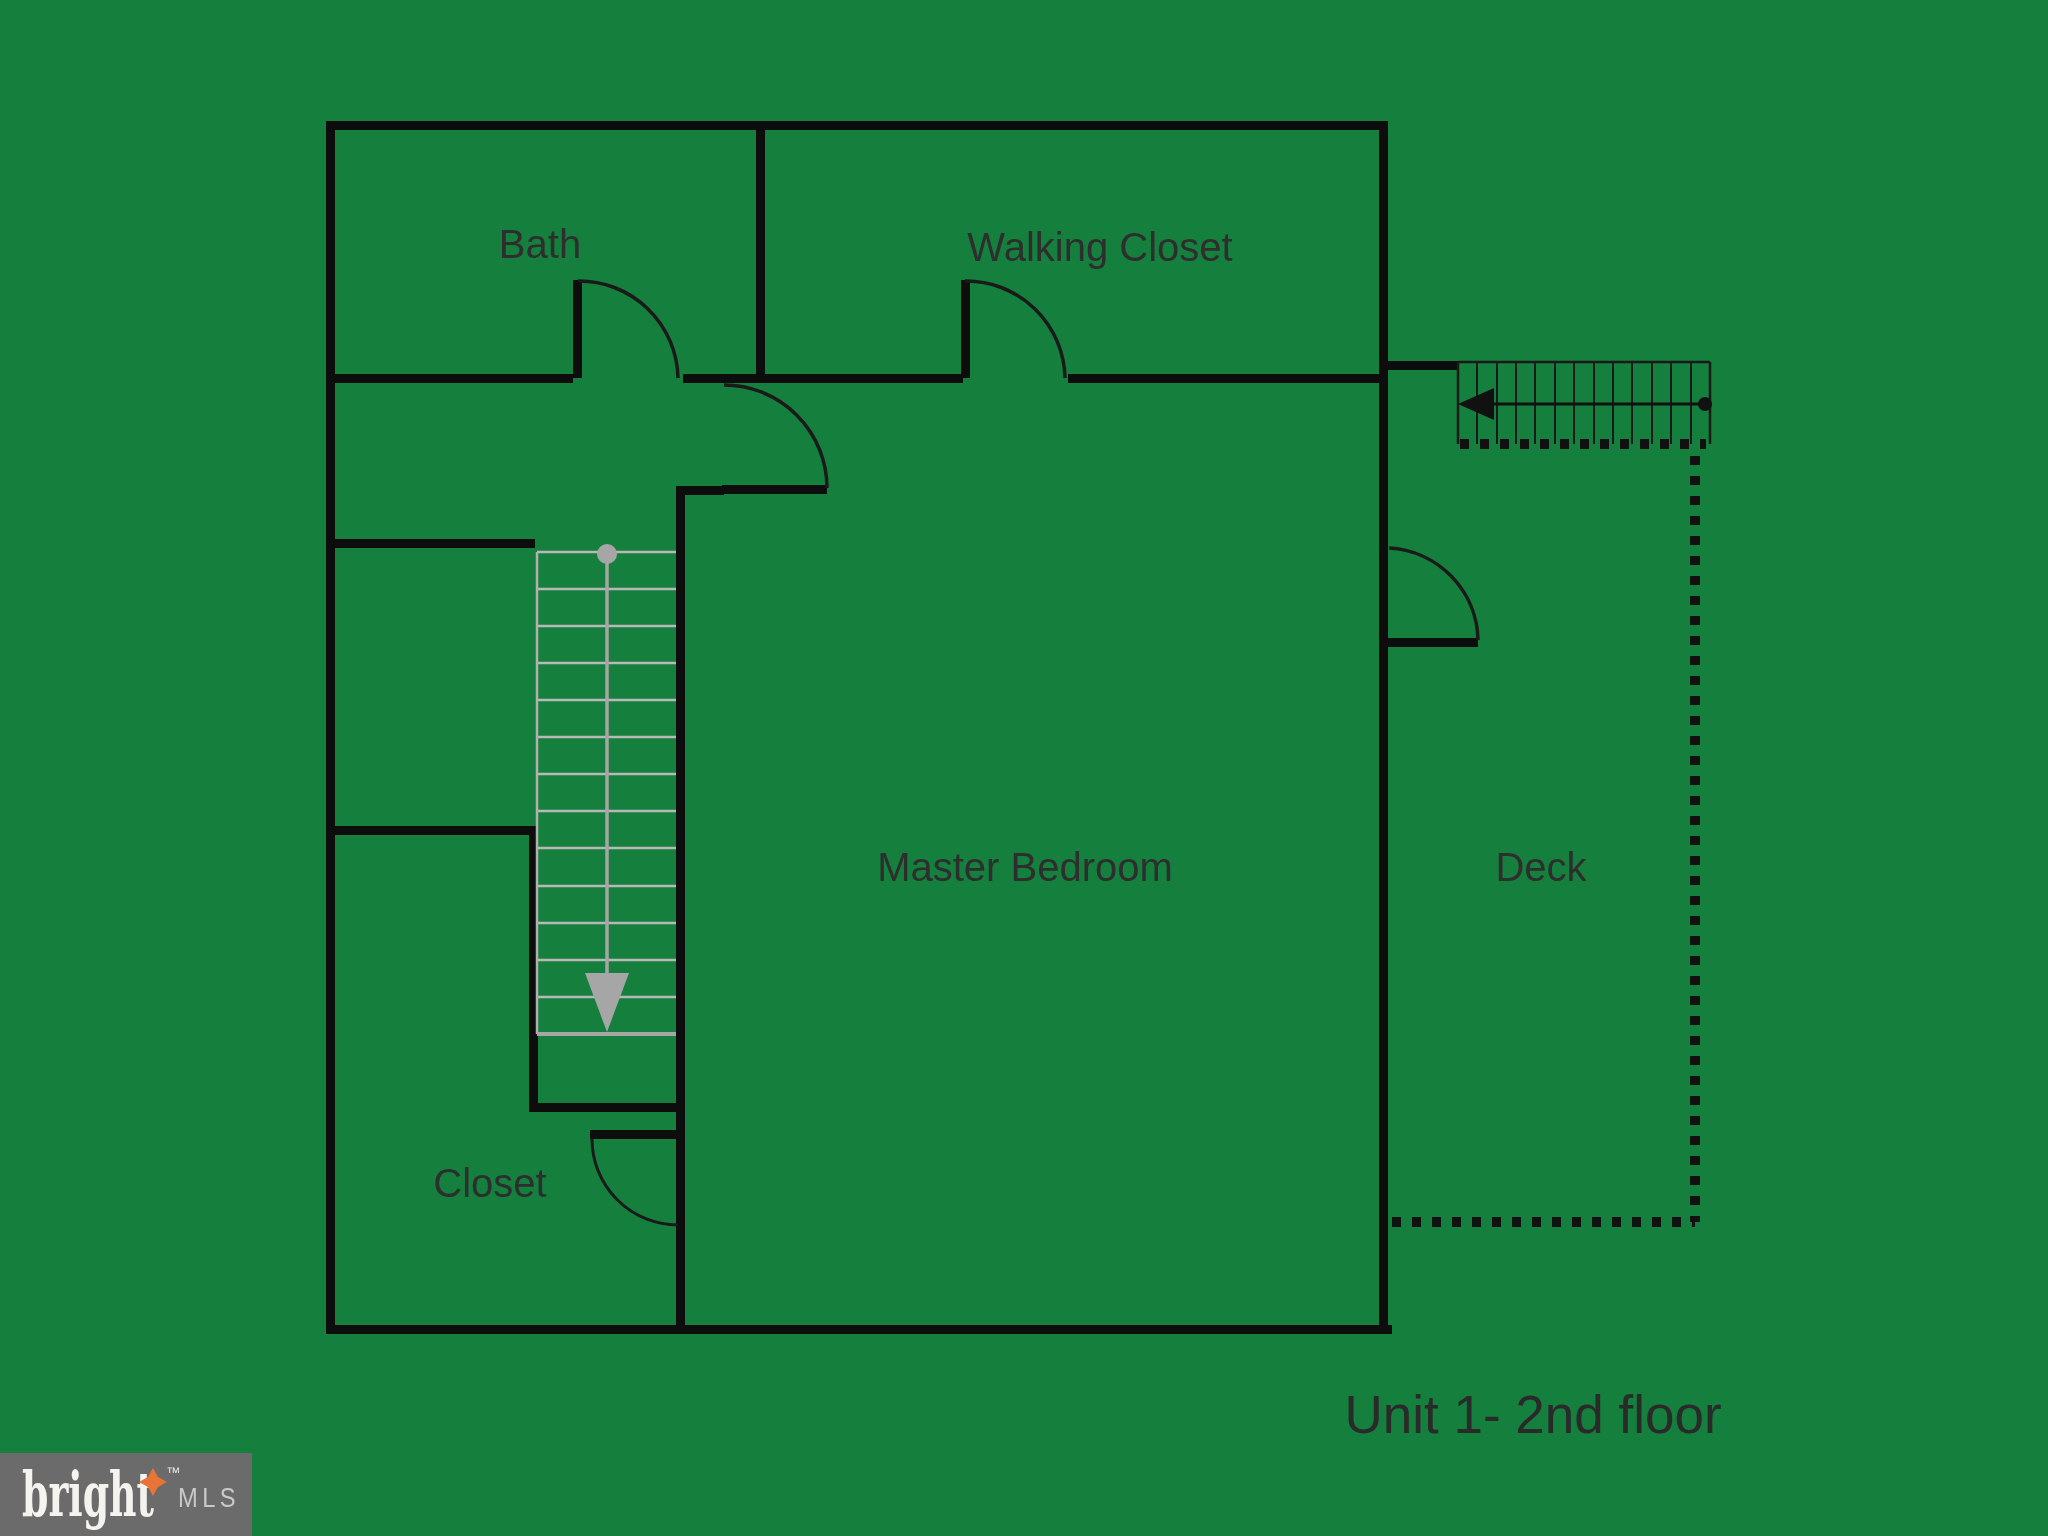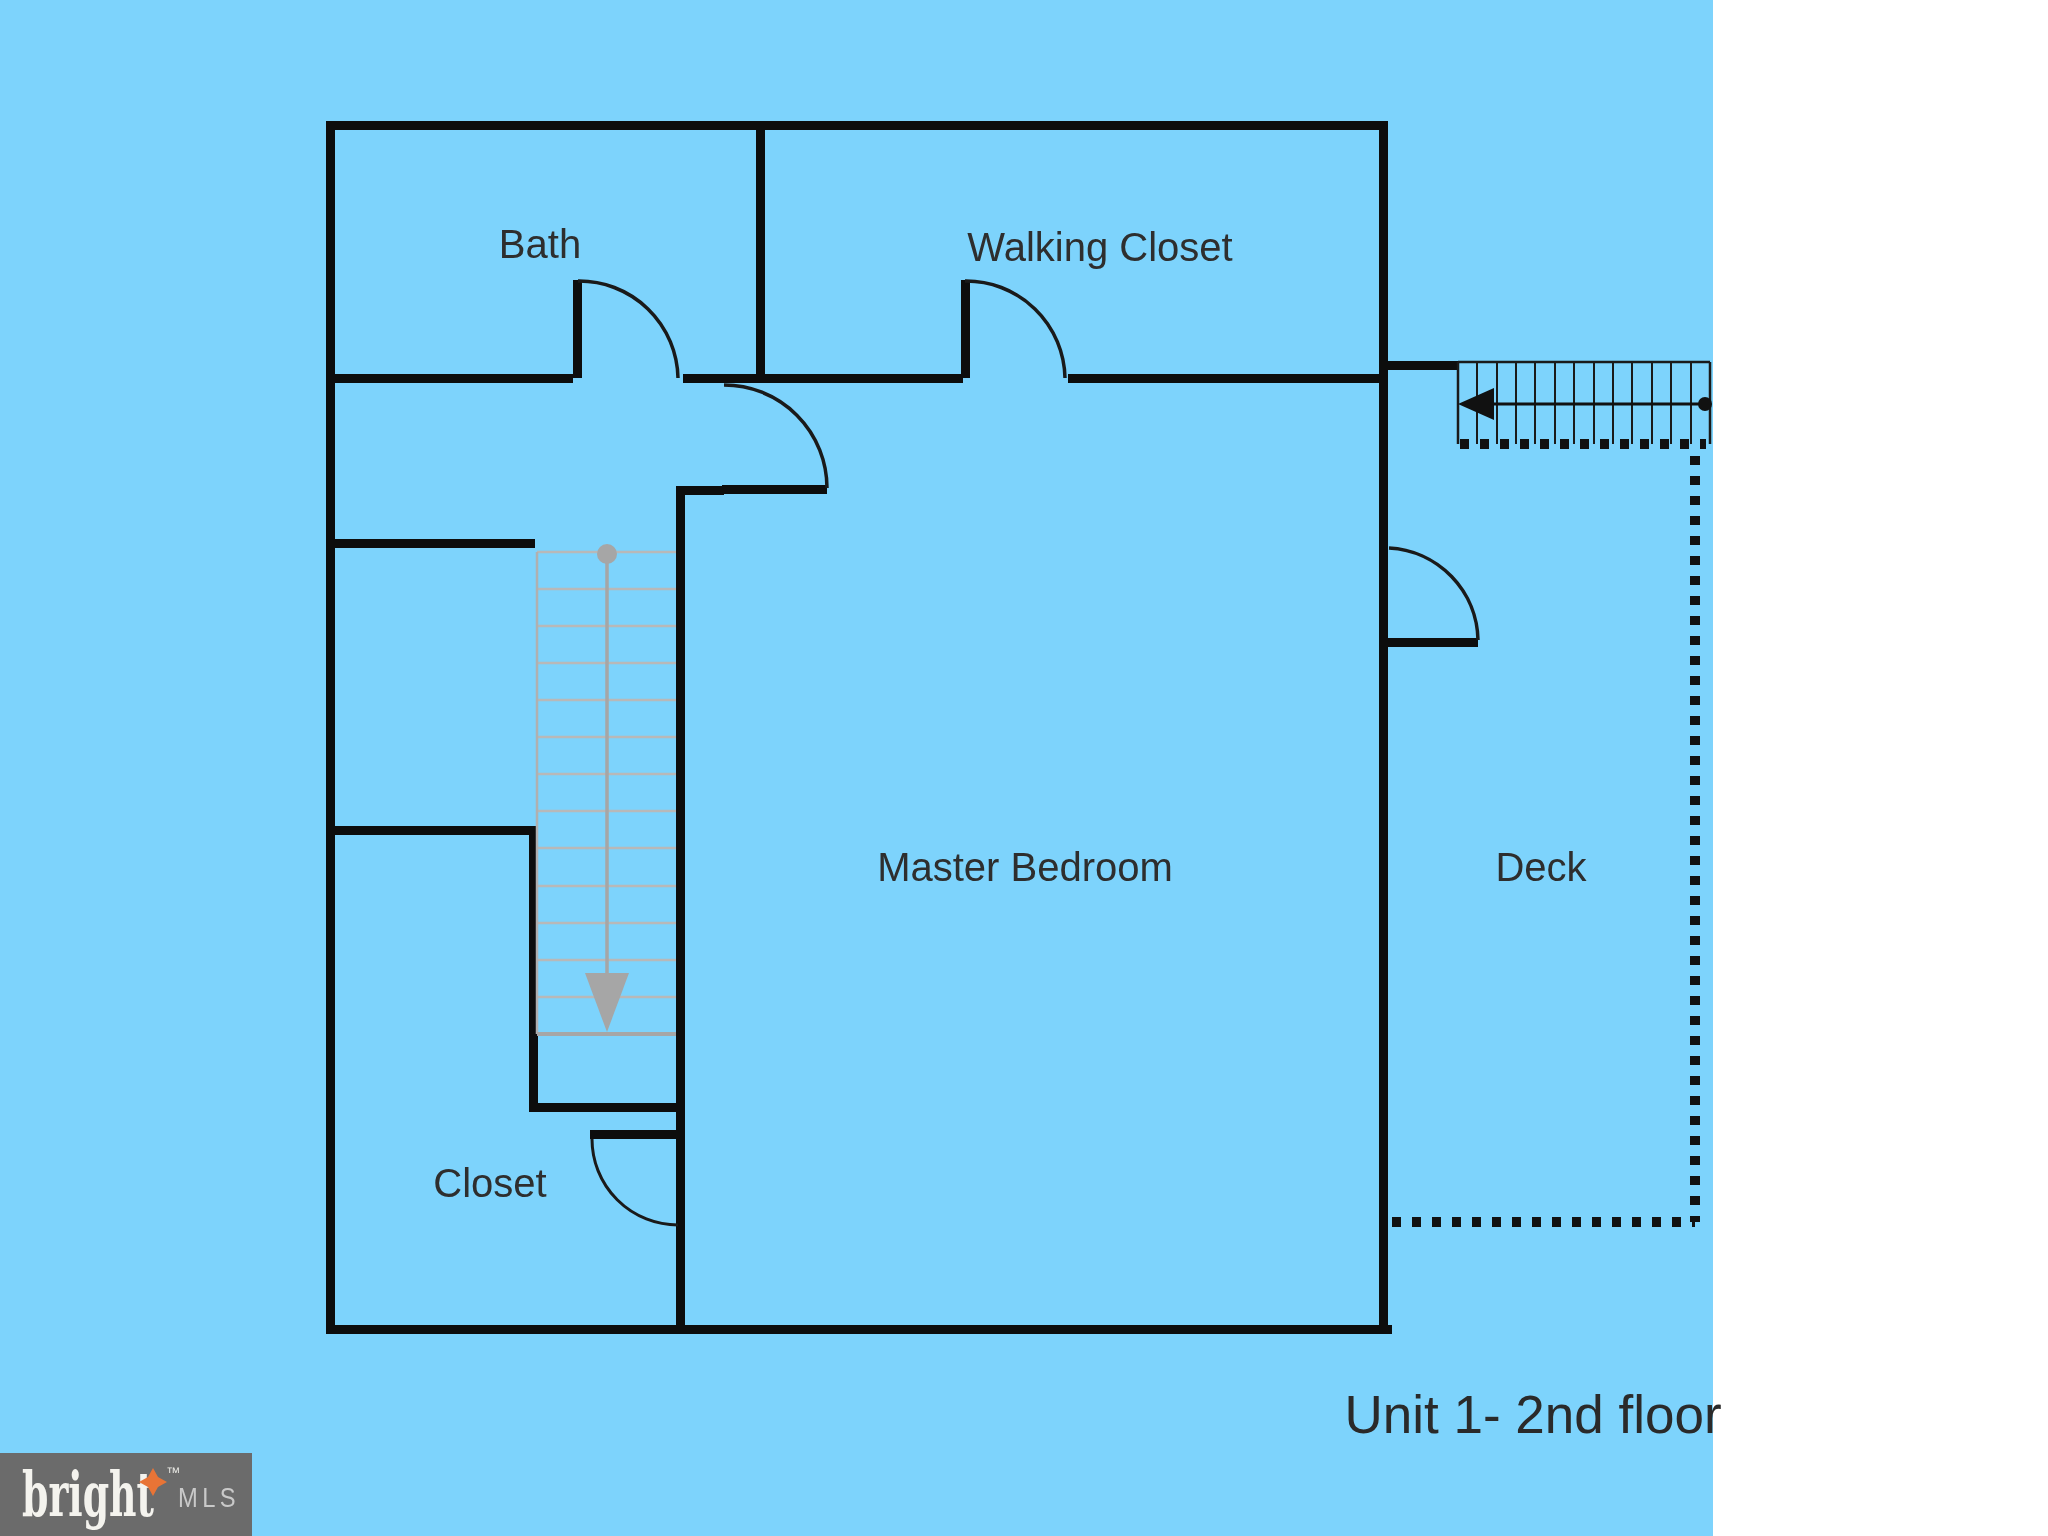--- a/index.html
+++ b/index.html
@@ -1,16 +1,16 @@
 <!DOCTYPE html>
 <html><head>
 <meta charset="utf-8">
 <style>
   html,body{margin:0;padding:0;background:#ffffff;width:2048px;height:1536px;overflow:hidden;}
-  .page{position:relative;width:1713px;height:1536px;background:#7dd3fc;font-family:"Liberation Sans",sans-serif;}
+  .page{position:relative;width:2048px;height:1536px;background:#15803d;font-family:"Liberation Sans",sans-serif;}
   svg{position:absolute;left:0;top:0;}
   text{font-family:"Liberation Sans",sans-serif;}
   .room-label{fill:#2e2e2e;font-size:40px;}
   .title-label{fill:#2a2a2a;font-size:53px;}
   .brand-serif{font-family:"DejaVu Serif","Liberation Serif",serif;font-weight:600;}
 </style>
 </head>
 <body>
 
 <div class="page">

